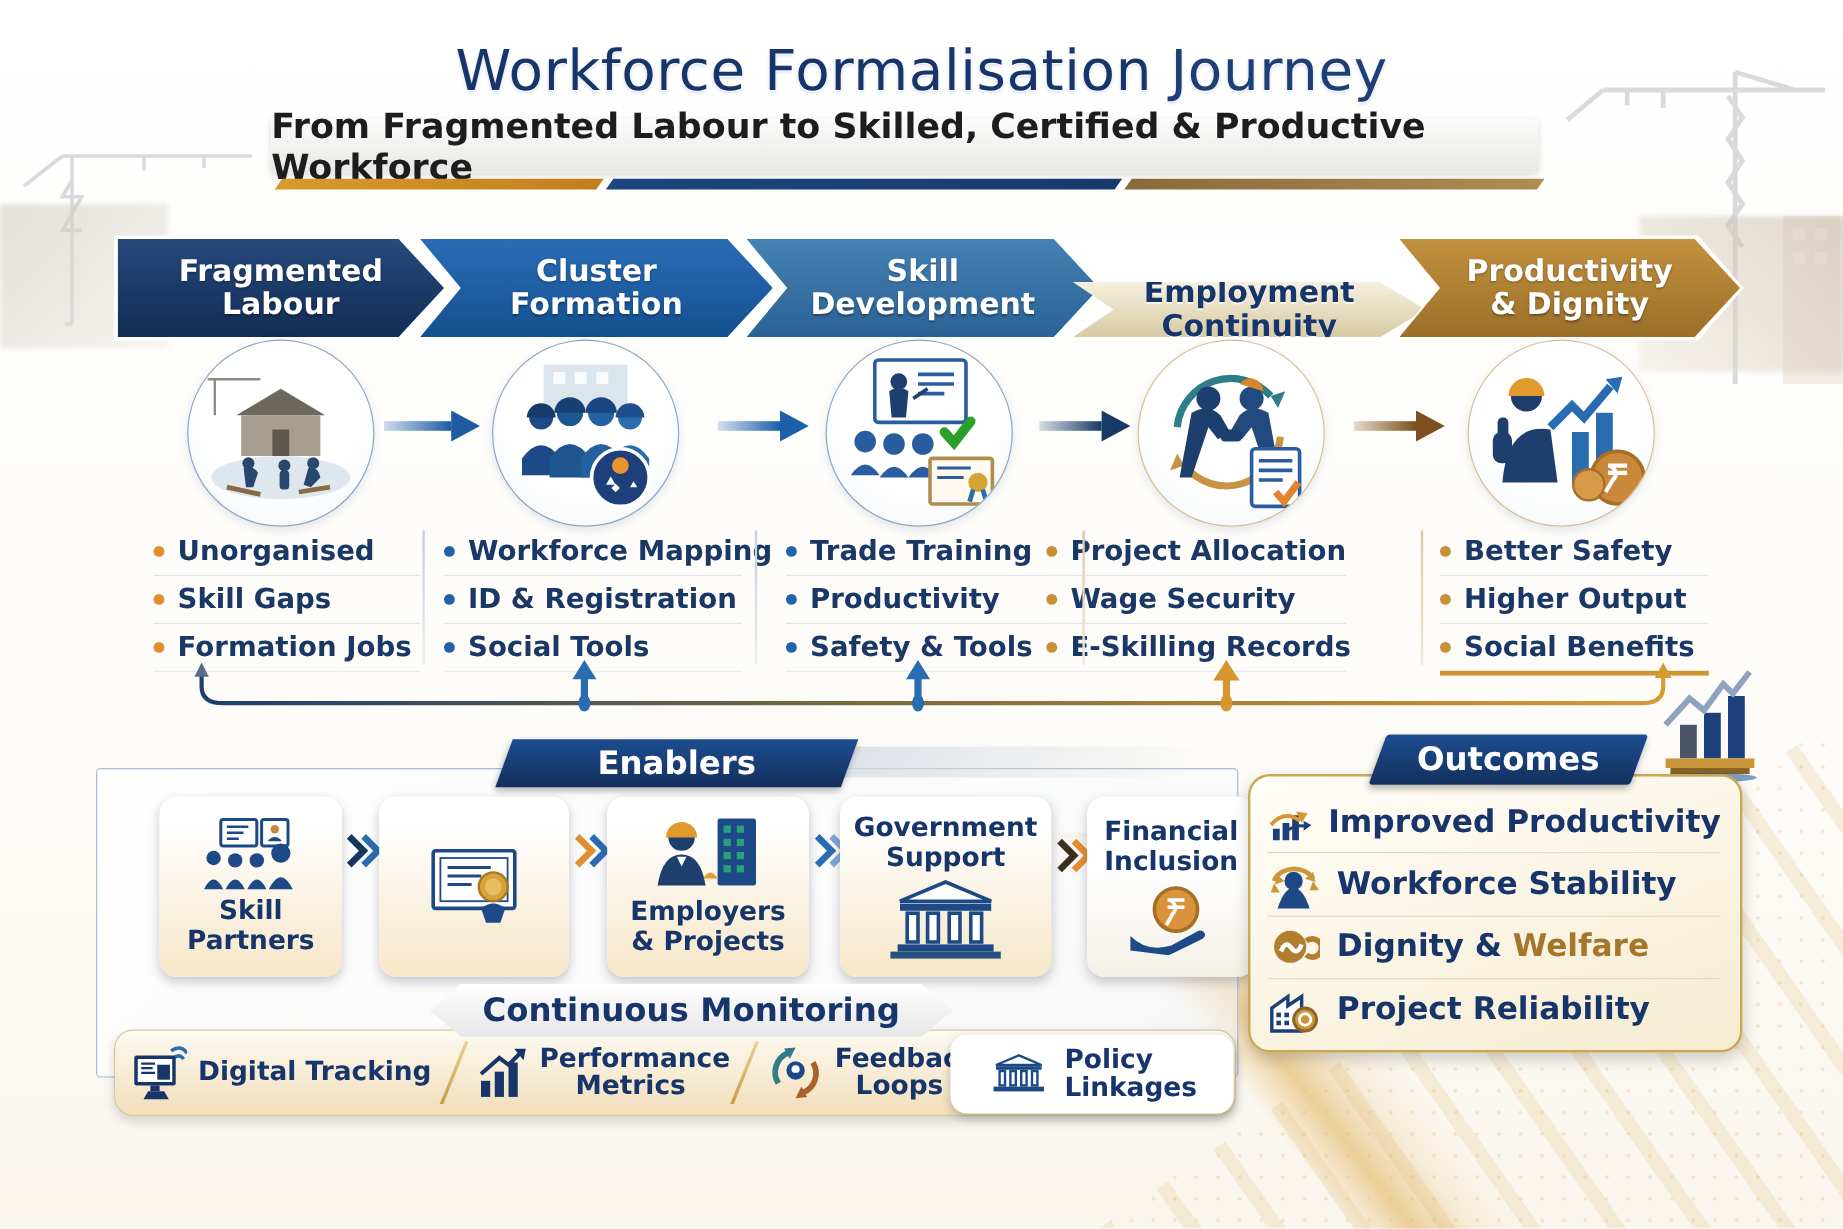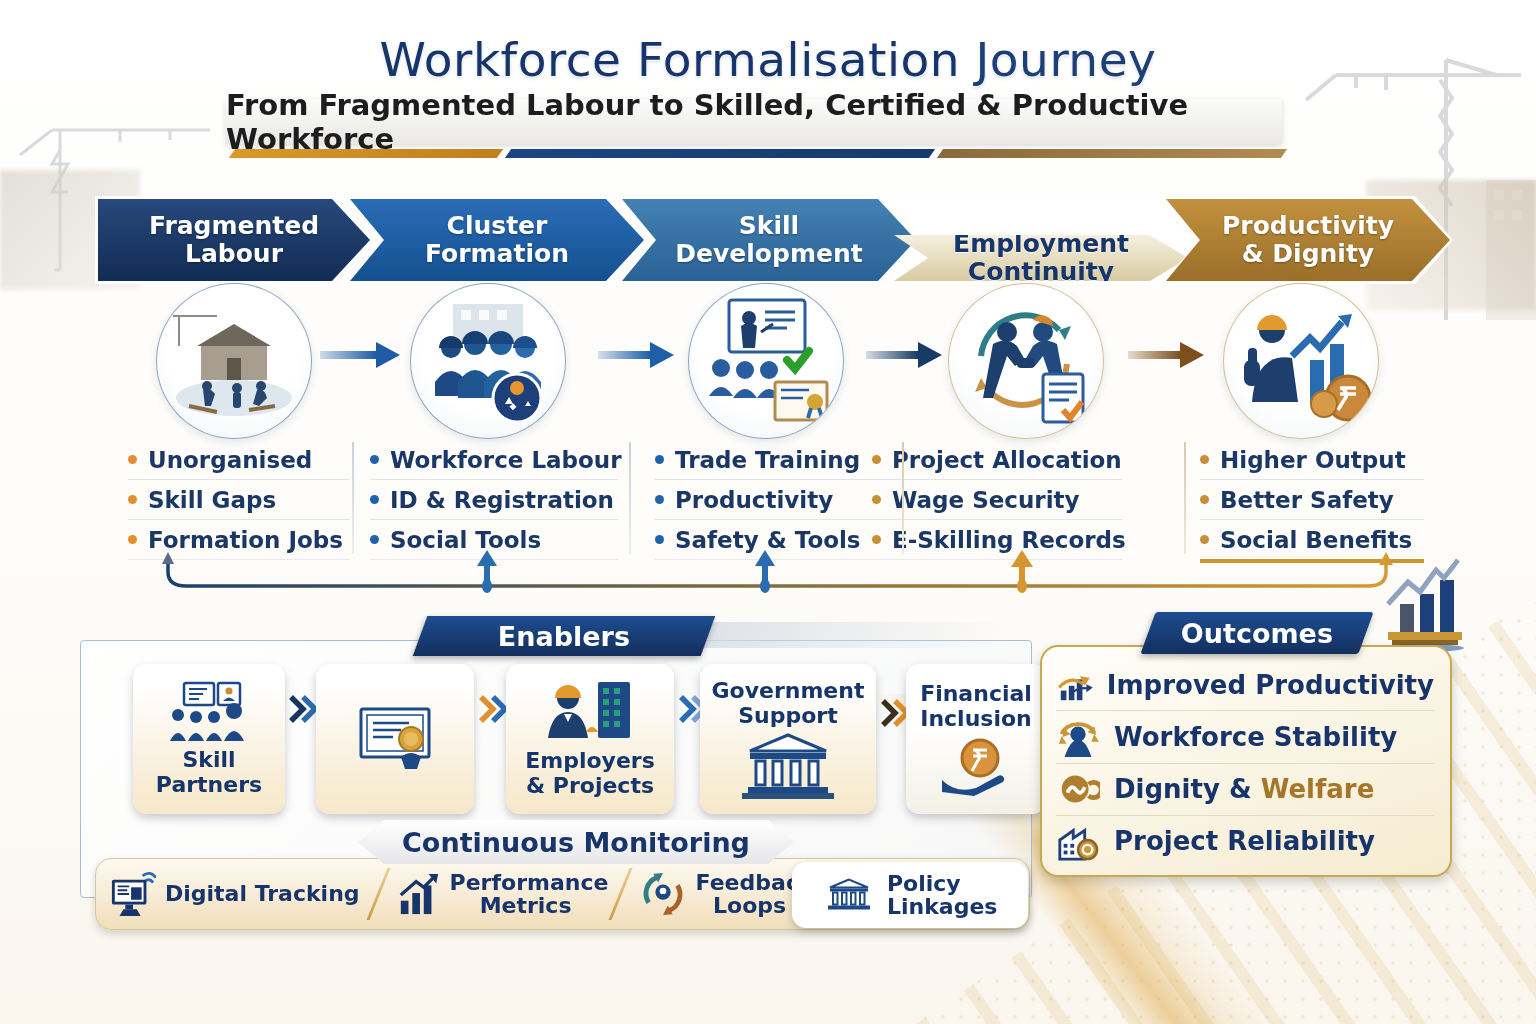--- a/index.html
+++ b/index.html
@@ -331,21 +331,21 @@
         <span><span>Skill Gaps</span><span class="b2"></span></span>
       </div>
     <div class="bitem">
         <span class="dot dO"></span>
         <span><span>Formation Jobs</span><span class="b2"></span></span>
       </div>
   </div>
   <div class="abs bcol" style="left:370px;width:248px;">
     <div class="bitem">
         <span class="dot dB"></span>
-        <span><span>Workforce </span><span class="b2">Labour</span></span>
+        <span><span>Workforce </span><span class="b2">Mapping</span></span>
       </div>
     <div class="bitem">
         <span class="dot dB"></span>
         <span><span>ID &amp; </span><span class="b2">Registration</span></span>
       </div>
     <div class="bitem">
         <span class="dot dB"></span>
         <span><span>Social Tools</span><span class="b2"></span></span>
       </div>
   </div>
@@ -373,25 +373,25 @@
         <span><span>Wage </span><span class="b2">Security</span></span>
       </div>
     <div class="bitem">
         <span class="dot dG"></span>
         <span><span>E-Skilling Records</span><span class="b2"></span></span>
       </div>
   </div>
   <div class="abs bcol" style="left:1200px;width:224px;">
     <div class="bitem">
         <span class="dot dG"></span>
+        <span><span></span><span class="b2">Better Safety</span></span>
+      </div>
+    <div class="bitem">
+        <span class="dot dG"></span>
         <span><span></span><span class="b2">Higher Output</span></span>
-      </div>
-    <div class="bitem">
-        <span class="dot dG"></span>
-        <span><span></span><span class="b2">Better Safety</span></span>
       </div>
     <div class="bitem gold-under">
         <span class="dot dG"></span>
         <span><span></span><span class="b2">Social Benefits</span></span>
       </div>
   </div>
   <div class="abs vdiv" style="left:352px;"></div>
   <div class="abs vdiv" style="left:629px;"></div>
   <div class="abs vdiv" style="left:902px;background:linear-gradient(180deg,#d9c9a8,#efe9da);"></div>
   <div class="abs vdiv" style="left:1184px;background:linear-gradient(180deg,#d9c9a8,#efe9da);"></div>

